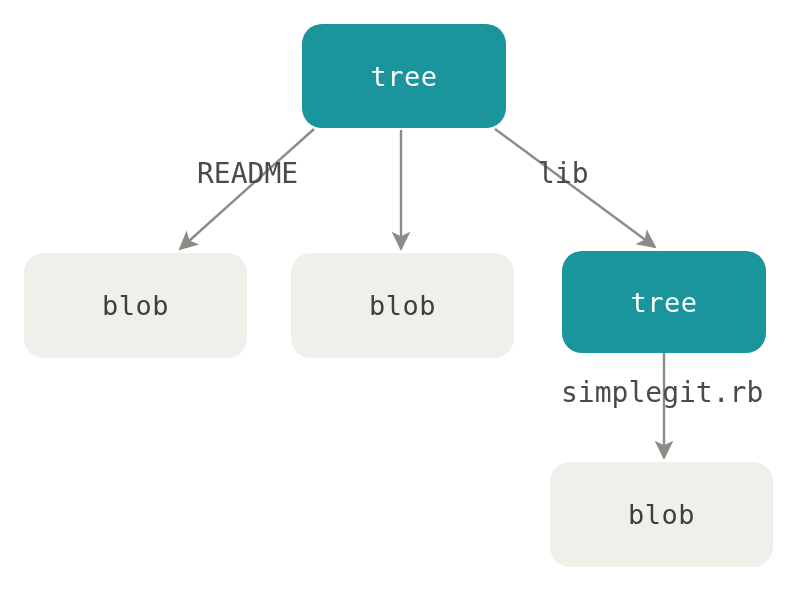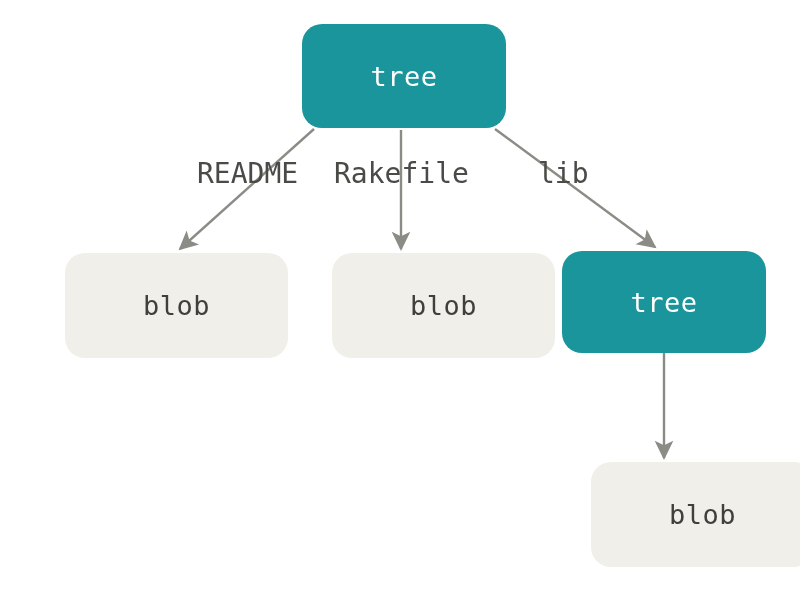--- a/index.html
+++ b/index.html
@@ -28,21 +28,20 @@
     display: flex;
     align-items: center;
     justify-content: center;
     box-sizing: border-box;
   }
   .node-tree {
     background: #1A959C;
   }
   .node-blob {
     background: #F0EFE9;
-    margin-left: 41px;
   }
   .node-label {
     font-family: "DejaVu Sans Mono", "Liberation Mono", monospace;
     font-size: 27px;
     letter-spacing: 0.5px;
     line-height: 1;
     user-select: none;
   }
   .node-tree .node-label {
     color: #FFFFFF;
@@ -104,18 +103,18 @@
   <div class="node node-tree" style="left:562px; top:251px; width:204px; height:102px;">
     <span class="node-label">tree</span>
   </div>
 
   <div class="node node-blob" style="left:550px; top:462px; width:223px; height:105px;">
     <span class="node-label">blob</span>
   </div>
 
   <div class="edge-label" style="left:197px; top:160px;">README</div>
 
-  <div class="edge-label" style="left:334px; top:160px;">Rakefile</div>
 
   <div class="edge-label" style="left:538px; top:160px;text-align:center;">lib</div>
 
+  <div class="edge-label" style="left:561px; top:379px;">simplegit.rb</div>
 
 </div>
 
 </body></html>

